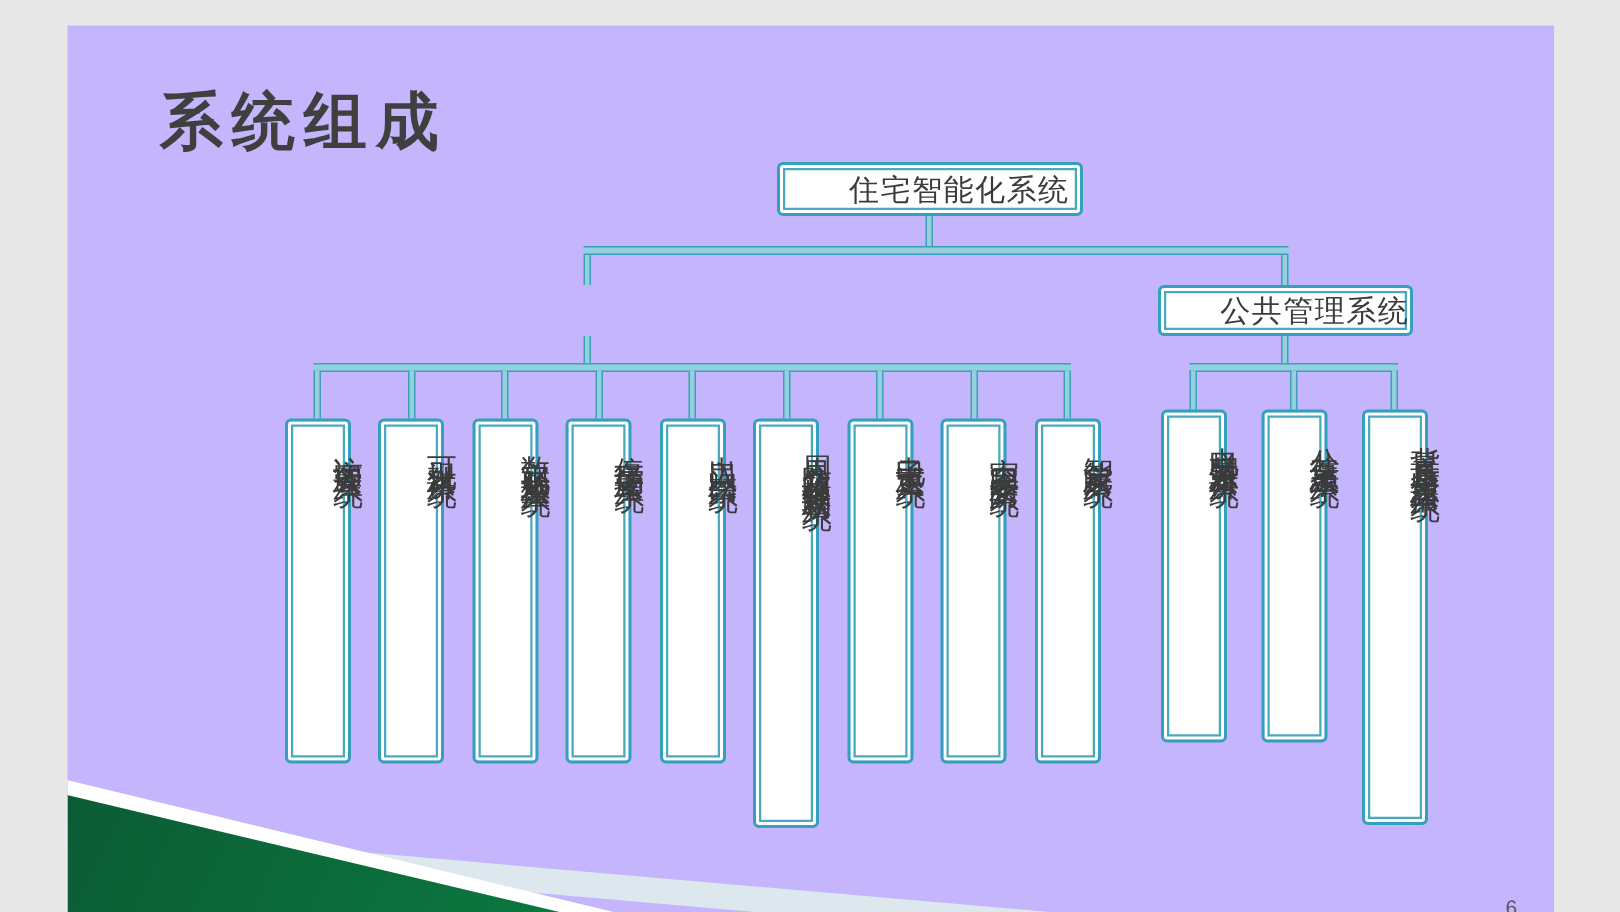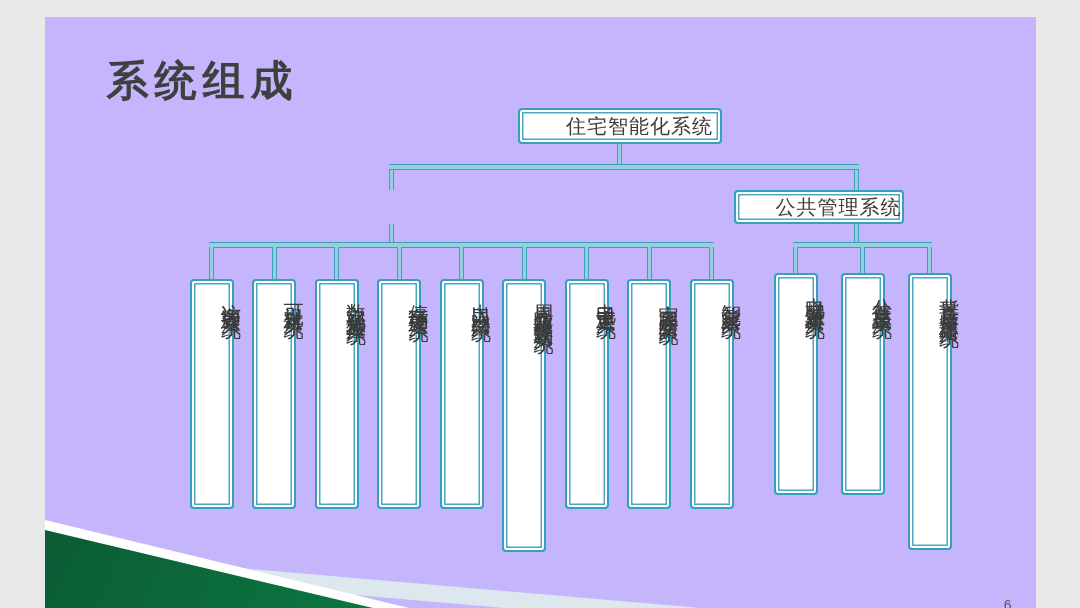--- a/index.html
+++ b/index.html
@@ -60,21 +60,21 @@
 <div class="slide">
 
   <div class="title">系统组成</div>
 
   <div id="diagram">
       <div class="node hnode" style="left: 473px; top: 91px; width: 204px; height: 36px;">住宅智能化系统</div>
       <div class="vline" style="left: 572.5px; top: 127px; height: 26px;"></div>
       <div class="hline" style="left: 344.5px; top: 147px; width: 470px;"></div>
       <div class="vline" style="left: 344.5px; top: 153px; height: 20px;"></div>
       <div class="vline" style="left: 809.5px; top: 153px; height: 20px;"></div>
-      <div class="node hnode" style="left: 689px; top: 173px; width: 170px; height: 34px;">公共管理系统</div>
+      <div class="node hnode" style="left: 727px; top: 173px; width: 170px; height: 34px;">公共管理系统</div>
       <div class="vline" style="left: 344.5px; top: 207px; height: 20px;"></div>
       <div class="hline" style="left: 164.5px; top: 225px; width: 505px;"></div>
       <div class="vline" style="left: 164.5px; top: 230px; height: 32px;"></div>
       <div class="node vnode" style="left: 145px; top: 262px; width: 44px; height: 230px;">
         <span>访客管理系统</span>
       </div>
       <div class="vline" style="left: 227px; top: 230px; height: 32px;"></div>
       <div class="node vnode" style="left: 207.5px; top: 262px; width: 44px; height: 230px;">
         <span>可视对讲系统</span>
       </div>

